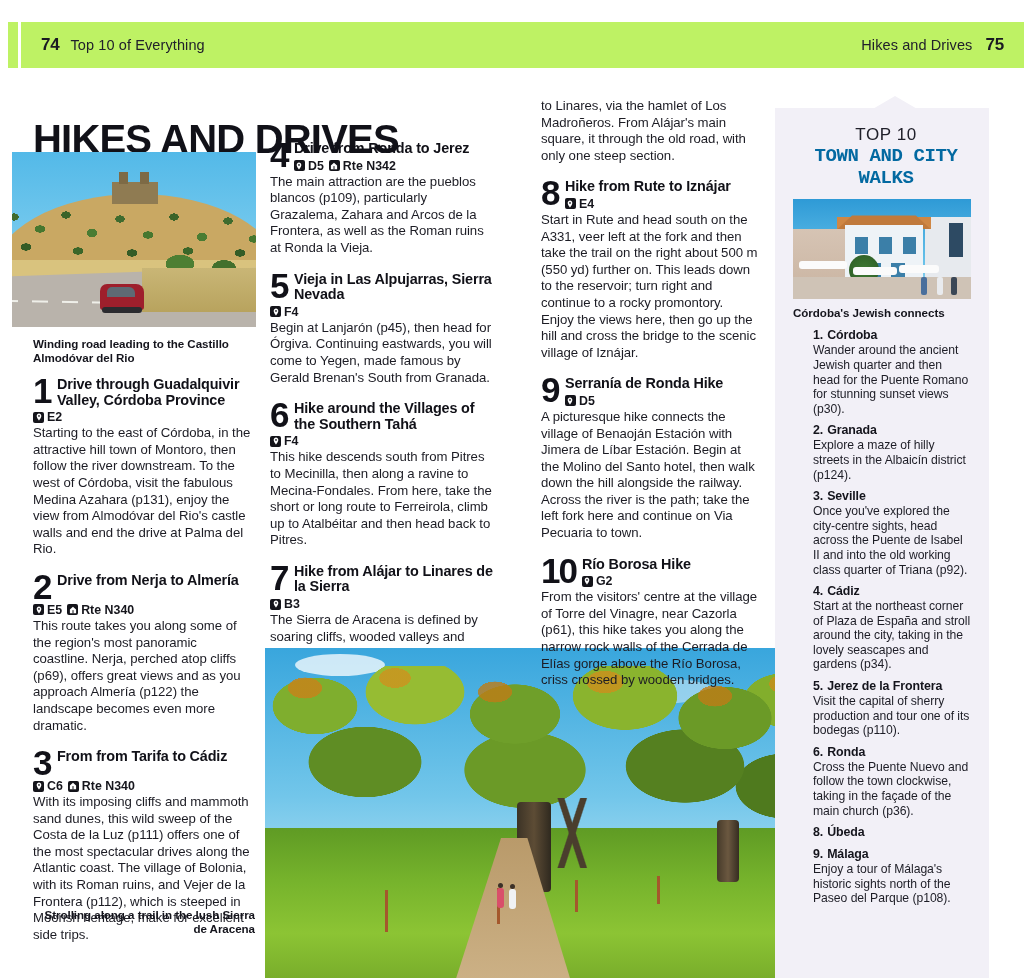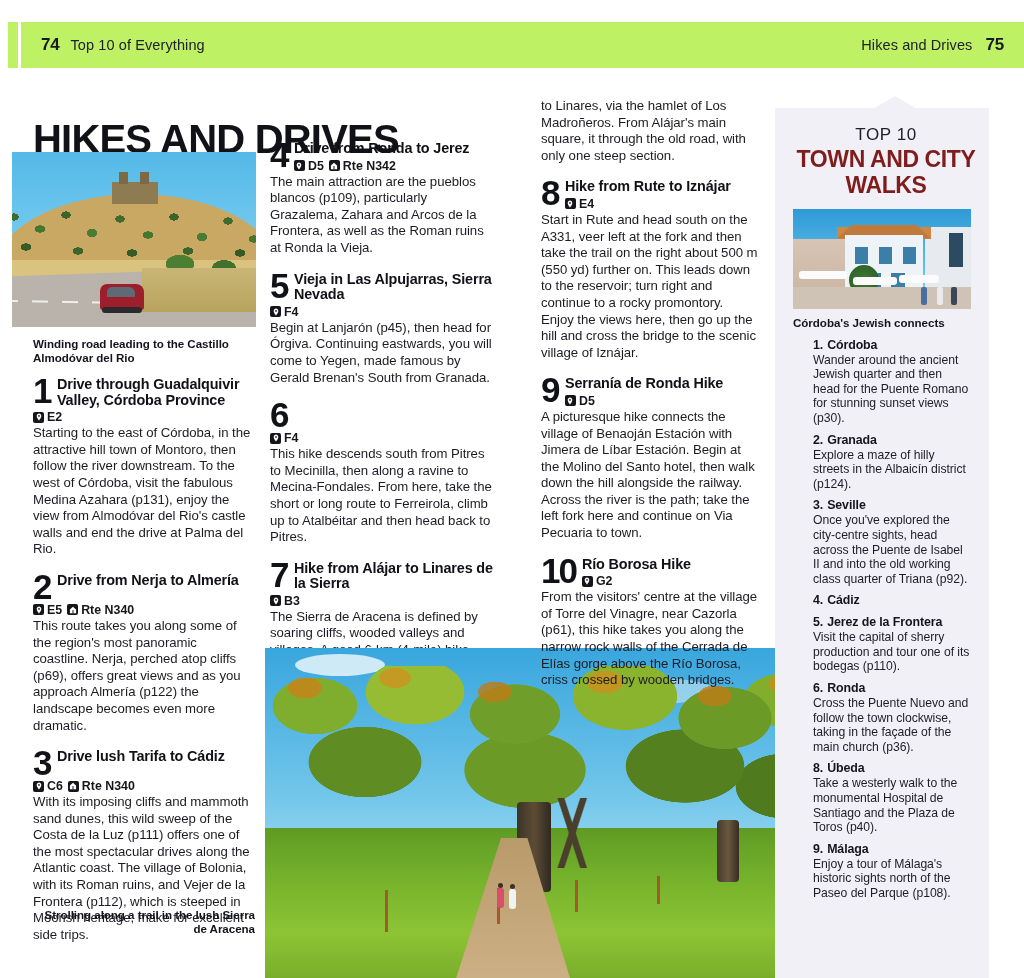--- a/index.html
+++ b/index.html
@@ -220,22 +220,22 @@
     background:#f2f0f7;
   }
   .notch{
     position:absolute;left:775px;top:96px;width:214px;height:22px;
     background:#f2f0f7;
     clip-path:polygon(0 100%,0 14px,96px 14px,120px 0,144px 14px,214px 14px,214px 100%);
   }
   .sb-top{padding:18px 10px 0 18px;text-align:center;}
   .sb-kicker{font-size:17px;color:#20202a;letter-spacing:0.6px;line-height:1.1;}
   .sb-heading{
-    font-size:23px;font-weight:bold;color:#7f1d1d;letter-spacing:-0.4px;
-    line-height:1.15;margin-top:1px;
+    font-size:19px;font-weight:bold;color:#0369a1;letter-spacing:-0.4px;
+    line-height:1.15;margin-top:1px;font-family:Liberation Mono, monospace;
   }
   .sb-img{
     position:relative;margin:10px 18px 0 18px;width:178px;height:100px;overflow:hidden;
   }
   .sb-sky{position:absolute;inset:0;background:linear-gradient(#2e9ad6,#63bfe8 60%,#9ed8ef);}
   .sb-bld-main{
     position:absolute;left:52px;top:26px;width:78px;height:74px;background:#eef3f7;
   }
   .sb-roof{
     position:absolute;left:44px;top:16px;width:94px;height:14px;background:#c07a3c;
@@ -348,21 +348,21 @@
           </span>
           <span>Rte N340</span>
         </span>
       </div>
       <p class="body-txt">This route takes you along some of the region's most panoramic coastline. Nerja, perched atop cliffs (p69), offers great views and as you approach Almería (p122) the landscape becomes even more dramatic.</p>
     </div>
 
     <div class="entry">
       <div class="entry-head">
         <span class="num">3</span>
-        <span class="entry-title">Drive lush Tarifa to Cádiz</span>
+        <span class="entry-title">From from Tarifa to Cádiz</span>
       </div>
       <div class="refs">
         <span class="ref">
           <span class="ico">
             <svg width="8" height="8" viewBox="0 0 8 8">
                 <path d="M4 0.6c-1.3 0-2.3 1-2.3 2.3 0 1.7 2.3 4.5 2.3 4.5S6.3 4.6 6.3 2.9c0-1.3-1-2.3-2.3-2.3z" fill="#fff"></path>
                 <circle cx="4" cy="2.9" r="0.85" fill="#14141a"></circle>
               </svg>
           </span>
           <span>C6</span>
@@ -430,20 +430,21 @@
           </span>
           <span>F4</span>
         </span>
       </div>
       <p class="body-txt">Begin at Lanjarón (p45), then head for Órgiva. Continuing eastwards, you will come to Yegen, made famous by Gerald Brenan's South from Granada.</p>
     </div>
 
     <div class="entry">
       <div class="entry-head">
         <span class="num">6</span>
+        <span class="entry-title">Hike around the Villages of the Southern Tahá</span>
       </div>
       <div class="refs">
         <span class="ref">
           <span class="ico">
             <svg width="8" height="8" viewBox="0 0 8 8">
                 <path d="M4 0.6c-1.3 0-2.3 1-2.3 2.3 0 1.7 2.3 4.5 2.3 4.5S6.3 4.6 6.3 2.9c0-1.3-1-2.3-2.3-2.3z" fill="#fff"></path>
                 <circle cx="4" cy="2.9" r="0.85" fill="#14141a"></circle>
               </svg>
           </span>
           <span>F4</span>
@@ -610,20 +611,21 @@
         <div class="sb-item-title">
           <span class="n">3.</span><span>Seville</span>
         </div>
         <div class="sb-item-desc">Once you've explored the city-centre sights, head across the Puente de Isabel II and into the old working class quarter of Triana (p92).</div>
       </div>
 
       <div class="sb-item">
         <div class="sb-item-title">
           <span class="n">4.</span><span>Cádiz</span>
         </div>
+        <div class="sb-item-desc">Start at the northeast corner of Plaza de España and stroll around the city, taking in the lovely seascapes and gardens (p34).</div>
       </div>
 
       <div class="sb-item">
         <div class="sb-item-title">
           <span class="n">5.</span><span>Jerez de la Frontera</span>
         </div>
         <div class="sb-item-desc">Visit the capital of sherry production and tour one of its bodegas (p110).</div>
       </div>
 
       <div class="sb-item">
@@ -631,21 +633,20 @@
           <span class="n">6.</span><span>Ronda</span>
         </div>
         <div class="sb-item-desc">Cross the Puente Nuevo and follow the town clockwise, taking in the façade of the main church (p36).</div>
       </div>
 
 
       <div class="sb-item">
         <div class="sb-item-title">
           <span class="n">8.</span><span>Úbeda</span>
         </div>
-        <div class="sb-item-desc">Take a westerly walk to the monumental Hospital de Santiago and the Plaza de Toros (p40).</div>
       </div>
 
       <div class="sb-item">
         <div class="sb-item-title">
           <span class="n">9.</span><span>Málaga</span>
         </div>
         <div class="sb-item-desc">Enjoy a tour of Málaga's historic sights north of the Paseo del Parque (p108).</div>
       </div>
 
     </div>

